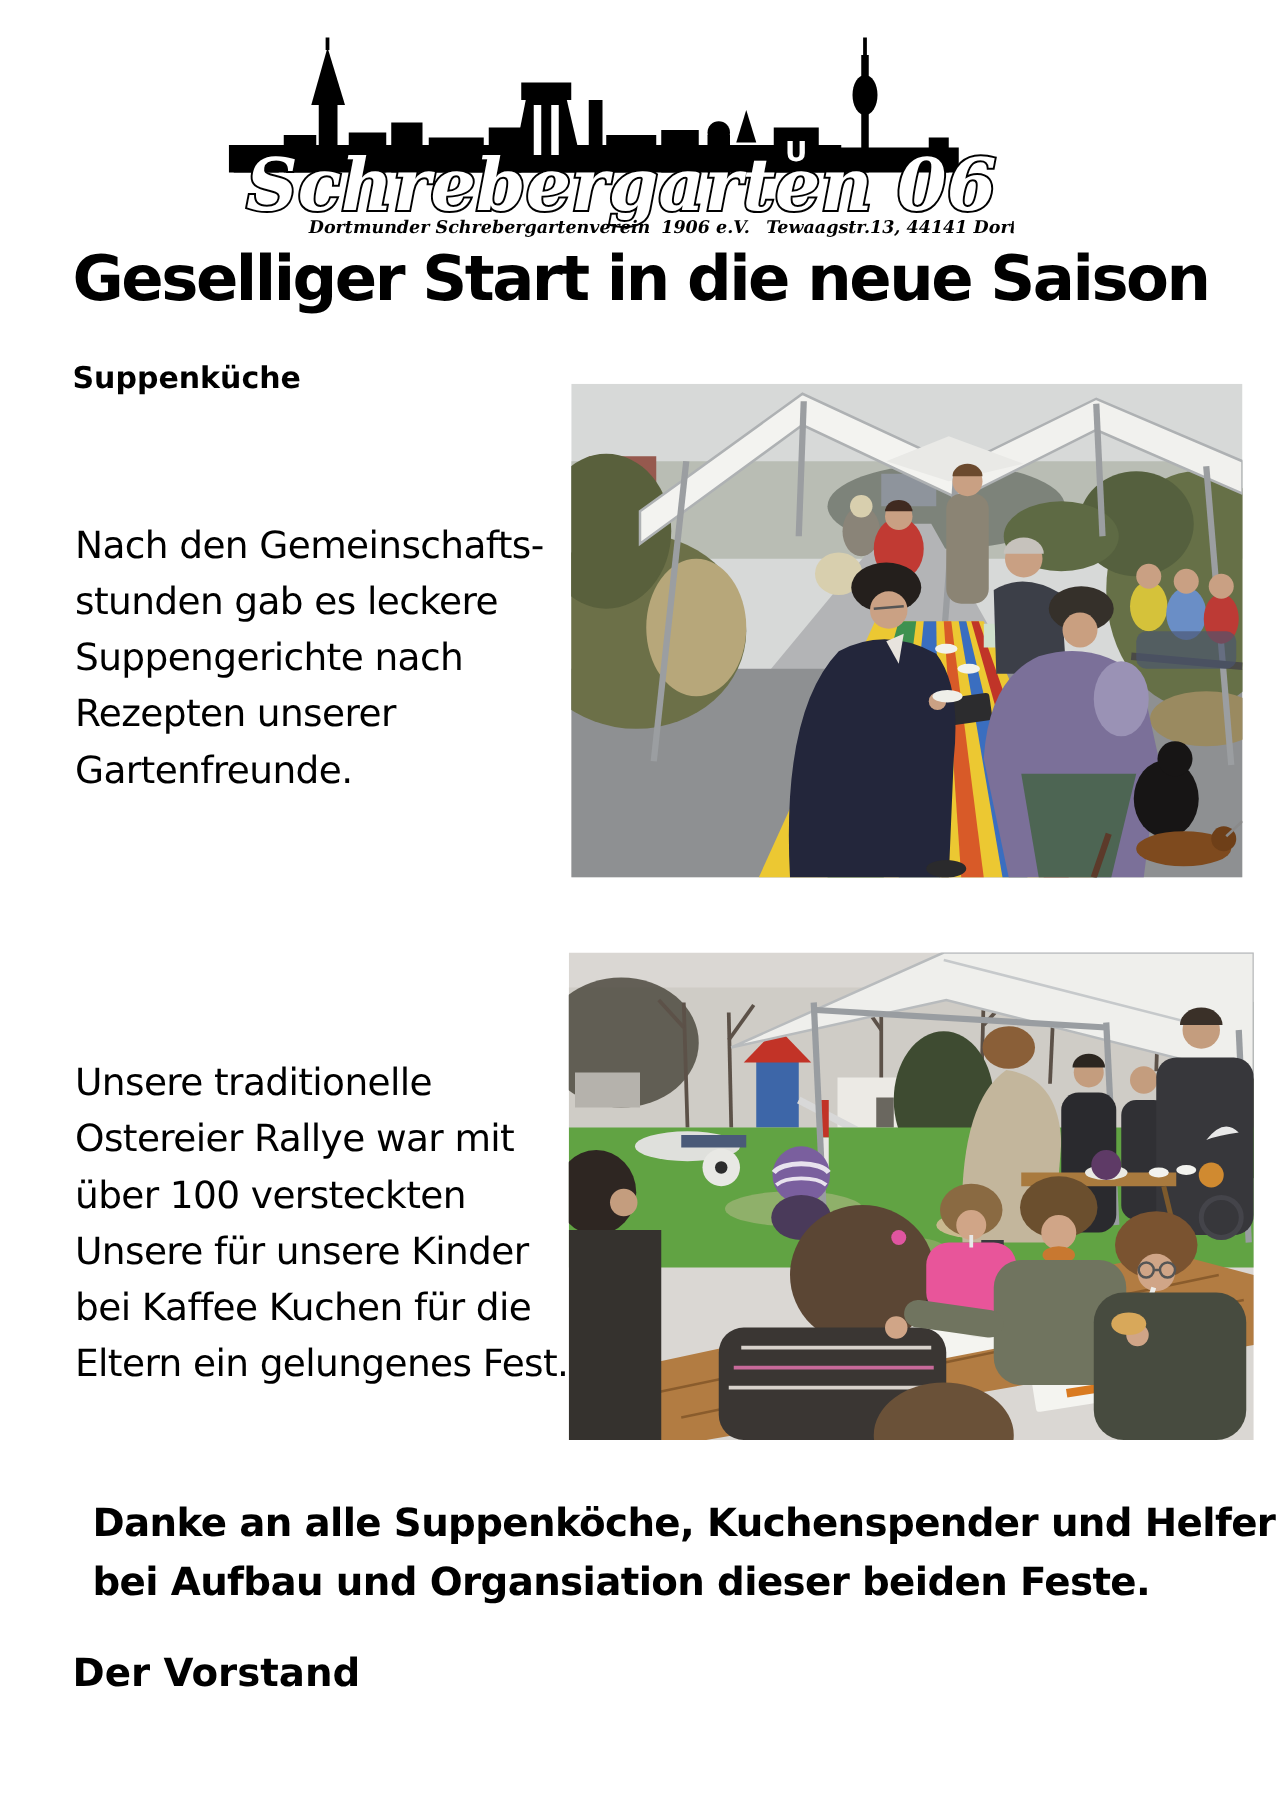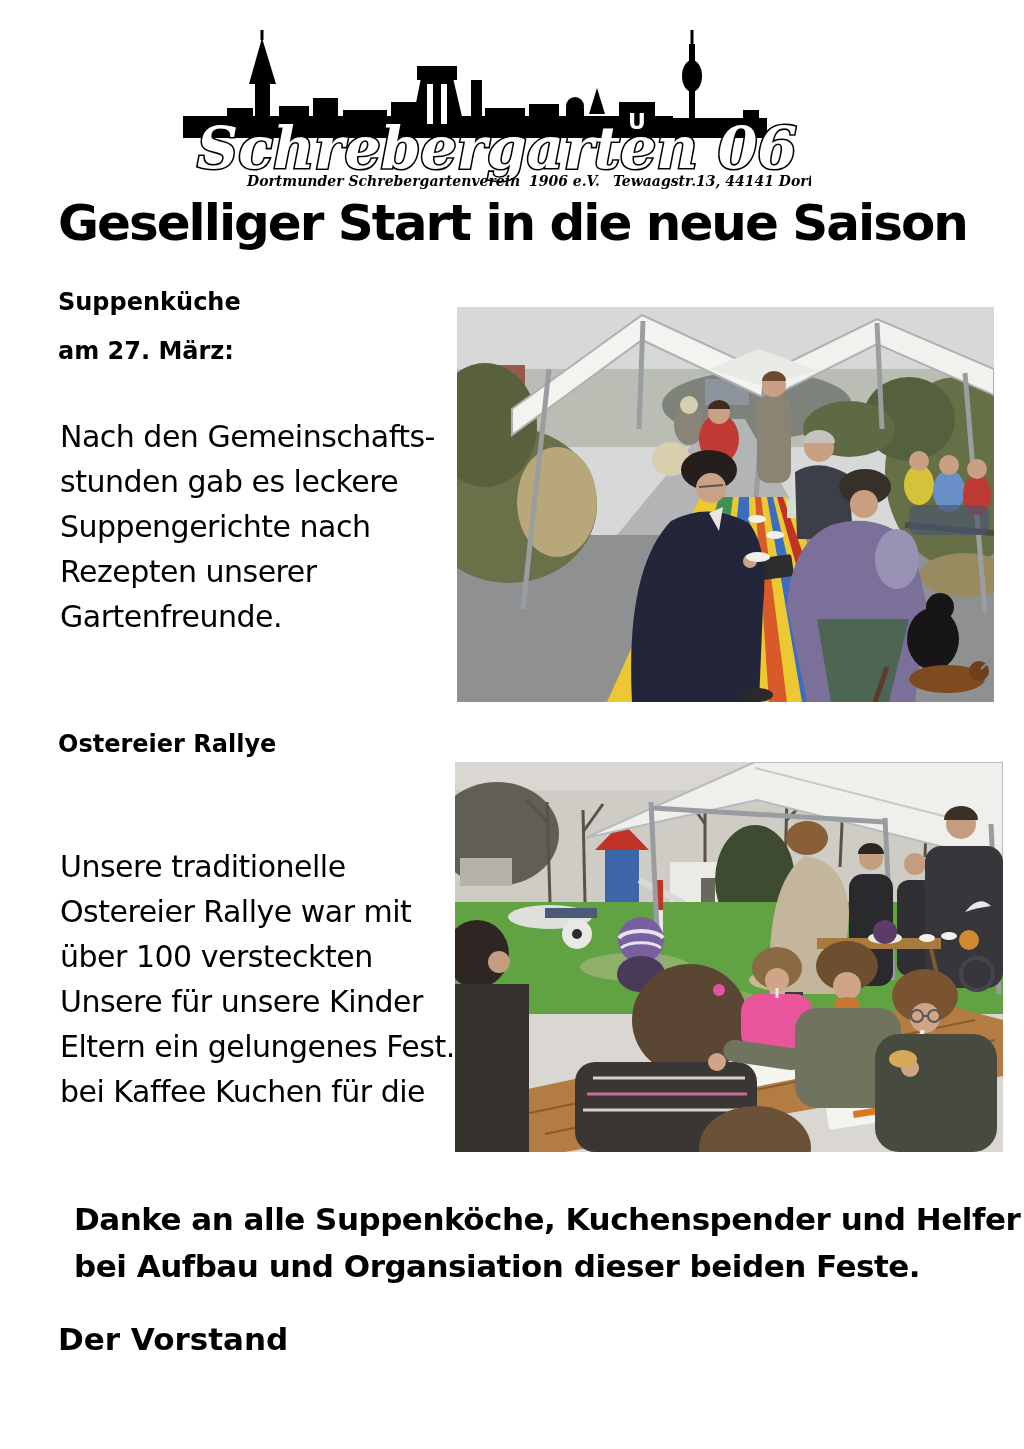--- a/index.html
+++ b/index.html
@@ -76,21 +76,20 @@
       <text x="64" y="166">Dortmunder Schrebergartenverein</text>
       <text x="346" y="166">1906 e.V.</text>
       <text x="430" y="166">Tewaagstr.13, 44141 Dortmund</text>
     </g>
   </svg>
 
   <h1 class="doc-title">Geselliger Start in die neue Saison</h1>
 
   <div class="sec-heading sec1-heading">
     <div>Suppenküche</div>
-    <div>am 27. März:</div>
   </div>
 
   <div class="para para1">
     <div>Nach den Gemeinschafts-</div>
     <div>stunden gab es leckere</div>
     <div>Suppengerichte nach</div>
     <div>Rezepten unserer</div>
     <div>Gartenfreunde.</div>
   </div>
 
@@ -180,30 +179,29 @@
     <g>
       <ellipse cx="476" cy="332" rx="26" ry="31" fill="#171515"></ellipse>
       <circle cx="483" cy="300" r="14" fill="#171515"></circle>
       <ellipse cx="490" cy="372" rx="38" ry="14" fill="#7e4a1e"></ellipse>
       <circle cx="522" cy="364" r="10" fill="#6e3f18"></circle>
       <line x1="537" y1="350" x2="524" y2="362" stroke="#8a8a8a" stroke-width="2"></line>
     </g>
   </svg>
 
   <div class="sec-heading sec2-heading">
-    <div>Ostereier Rallye</div>
   </div>
 
   <div class="para para2">
     <div>Unsere traditionelle</div>
     <div>Ostereier Rallye war mit</div>
     <div>über 100 versteckten</div>
     <div>Unsere für unsere Kinder</div>
+    <div>bei Kaffee Kuchen für die</div>
     <div>Eltern ein gelungenes Fest.</div>
-    <div>bei Kaffee Kuchen für die</div>
   </div>
 
   <svg class="photo photo2" viewBox="0 0 548 390" aria-hidden="true">
     <rect width="548" height="390" fill="#dad7d3"></rect>
     <g>
       <rect y="28" width="548" height="114" fill="#cfccc6"></rect>
       <ellipse cx="42" cy="72" rx="62" ry="52" fill="#4e4a40" opacity="0.85"></ellipse>
       <g stroke="#5c5148" stroke-width="3" fill="none">
         <line x1="95" y1="140" x2="92" y2="40"></line>
           <line x1="92" y1="60" x2="72" y2="38"></line>

